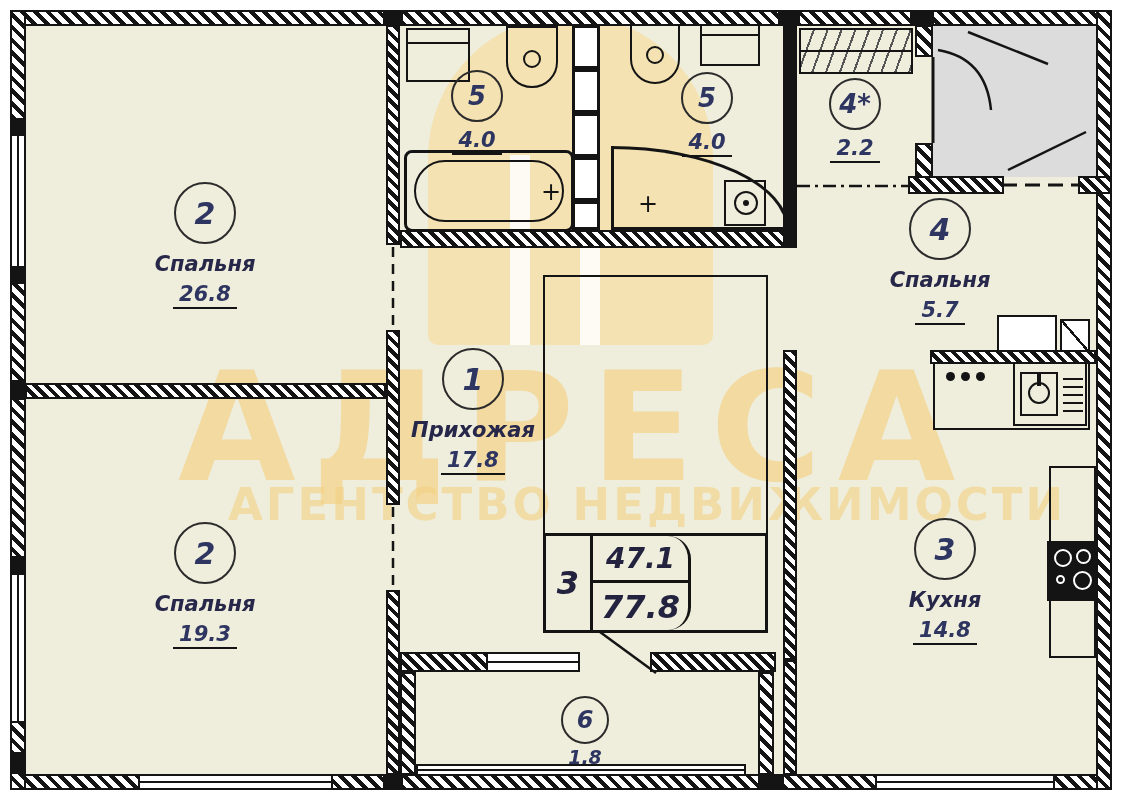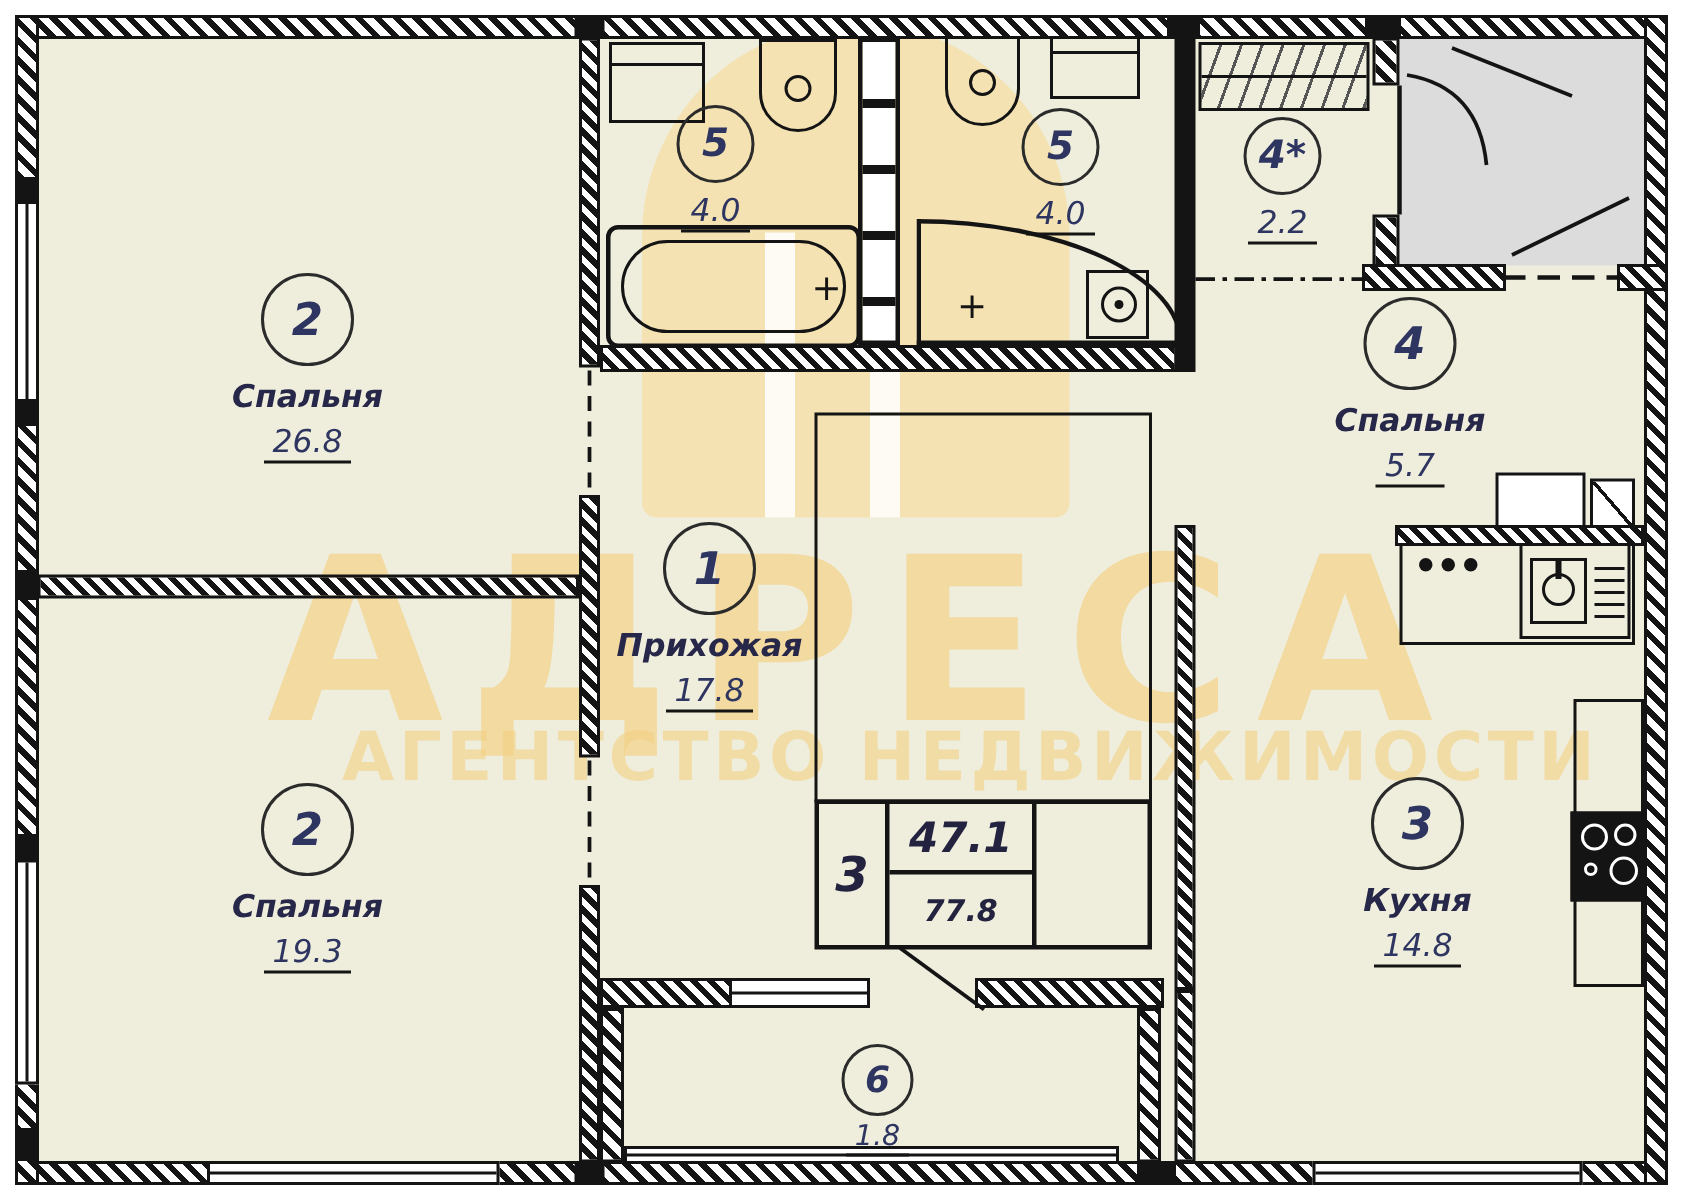--- a/index.html
+++ b/index.html
@@ -36,27 +36,27 @@
   .diag{background:linear-gradient(to top right,rgba(0,0,0,0) 47%,#141414 47% 53%,rgba(0,0,0,0) 53%);}
   
   .room-label{position:absolute;width:170px;display:flex;flex-direction:column;align-items:center;z-index:10;
               color:#26264d;}
   .circle{border:2.5px solid #2b2b2b;border-radius:50%;display:flex;align-items:center;justify-content:center;
           font-style:italic;font-weight:600;color:#2d3560;background:transparent;}
   .circle.lg{width:58px;height:58px;font-size:30px;}
   .circle.md{width:48px;height:48px;font-size:26px;}
   .circle.sm{width:44px;height:44px;font-size:24px;}
   .rname{font-style:italic;font-weight:600;font-size:21px;margin-top:8px;color:#27274a;white-space:nowrap;}
-  .rarea{font-style:italic;font-weight:400;font-size:21px;color:#2d3560;border-bottom:2.5px solid #141414;
+  .rarea{font-style:italic;font-weight:700;font-size:21px;color:#2d3560;border-bottom:2.5px solid #141414;
          padding:0 6px 1px 6px;margin-top:6px;}
   
   .stamp-rect{position:absolute;border:2.5px solid #141414;box-sizing:border-box;z-index:5;}
   .stamp-table{position:absolute;border:3px solid #141414;box-sizing:border-box;z-index:8;display:flex;
                font-style:italic;font-weight:600;color:#23233f;}
-  .st-col{display:flex;flex-direction:column;}
+  .st-col{display:flex;flex-direction:column;border-radius:23px;}
   .st-cell{display:flex;align-items:center;justify-content:center;box-sizing:border-box;}
   
   .wm{z-index:2;pointer-events:none;}
   .wm-arch{position:absolute;background:rgba(246,219,150,0.6);border-radius:145px 145px 10px 10px;}
   .wm-slit{position:absolute;background:rgba(255,255,255,0.85);}
   .wm-title{position:absolute;font-weight:700;font-size:152px;letter-spacing:16px;color:rgba(243,205,122,0.62);
             white-space:nowrap;line-height:1;}
   .wm-sub{position:absolute;font-weight:700;font-size:45px;letter-spacing:3px;color:rgba(243,208,130,0.6);
           white-space:nowrap;line-height:1;}
   svg.overlay{position:absolute;left:0;top:0;z-index:9;pointer-events:none;}
@@ -170,21 +170,21 @@
     <div class="wc" style="left:27px;top:6px;width:15px;height:15px;"></div>
     <div class="wc" style="left:7px;top:32px;width:9px;height:9px;"></div>
     <div class="wc" style="left:24px;top:28px;width:19px;height:19px;"></div>
   </div>
 
   <div class="stamp-rect" style="left:543px;top:275px;width:225px;height:260px;"></div>
   <div class="stamp-table" style="left:543px;top:533px;width:225px;height:100px;">
     <div class="st-cell" style="width:47px;font-size:32px;border-right:3px solid #141414;">3</div>
     <div class="st-col" style="width:95px;border-right:3px solid #141414;">
       <div class="st-cell" style="height:50%;font-size:28px;border-bottom:3px solid #141414;">47.1</div>
-      <div class="st-cell" style="height:50%;font-size:20px;">77.8</div>
+      <div class="st-cell" style="height:50%;font-size:32px;">77.8</div>
     </div>
   </div>
 
   <div class="room-label" style="left:120px;top:182px;">
     <div class="circle lg">2</div>
     <div class="rname">Спальня</div>
     <div class="rarea">26.8</div>
   </div>
 
   <div class="room-label" style="left:120px;top:522px;">

